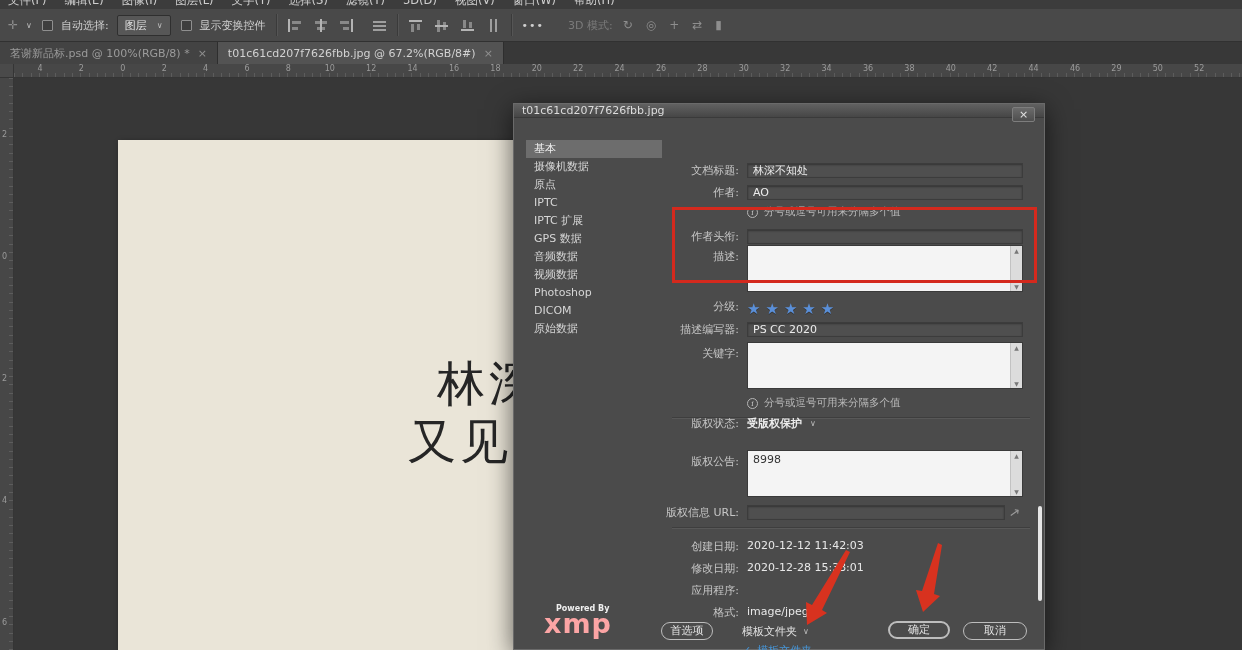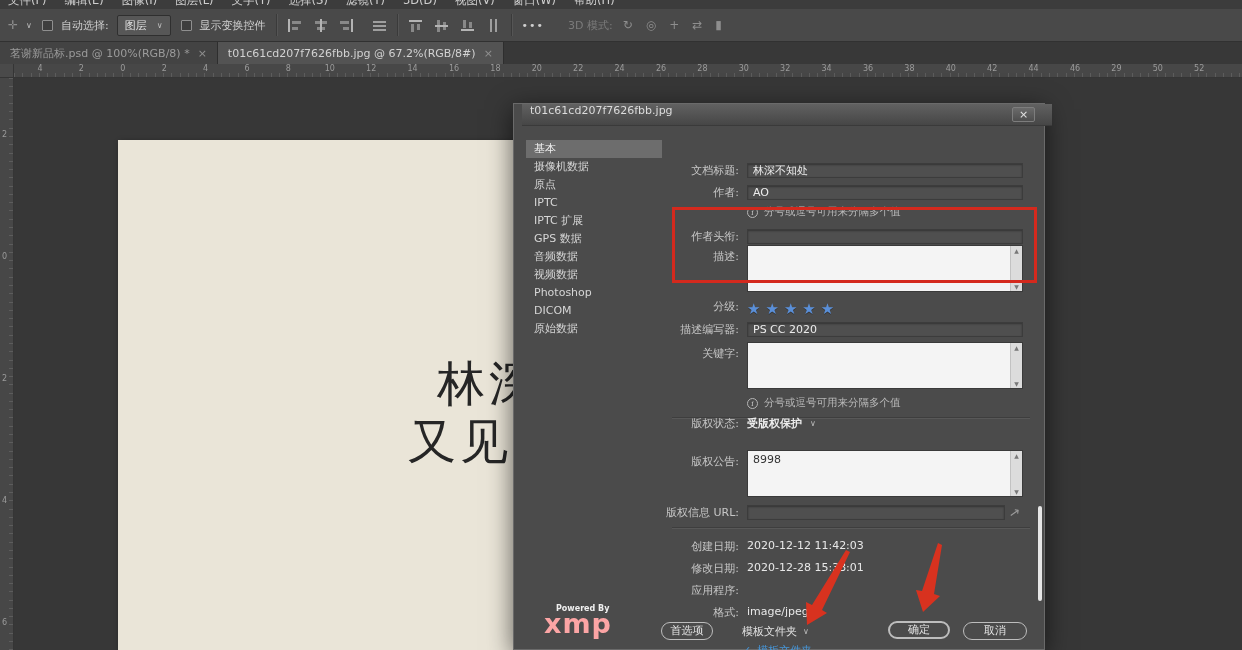--- a/index.html
+++ b/index.html
@@ -70,23 +70,23 @@
     background-size:4px 100%;background-position:100% 0;background-repeat:repeat-y;}
   .vruler .rlabel{position:absolute;left:2px;font-size:8px;color:#9b9b9b;}
   .pasteboard{position:absolute;left:14px;top:78px;width:1228px;height:572px;background:#373737;}
   .canvas{position:absolute;left:118px;top:140px;width:770px;height:510px;background:#eae5d8;
     box-shadow:2px 2px 6px rgba(0,0,0,.45);}
   .canvas-text{position:absolute;color:#262626;font-size:48px;letter-spacing:4px;font-weight:500;z-index:1;}
 
   
   .dialog{position:absolute;left:513px;top:103px;width:532px;height:547px;background:#4b4b4b;
     border:1px solid #6a6a6a;box-shadow:0 6px 24px rgba(0,0,0,.6);z-index:10;}
-  .dlg-title{position:absolute;left:0;top:0;width:100%;height:22px;
+  .dlg-title{position:absolute;left:0;top:0;width:100%;height:14px;
     background:linear-gradient(#616161,#464646);border-bottom:1px solid #3a3a3a;
-    display:flex;align-items:flex-start;padding:0 8px;color:#dcdcdc;font-size:11px;margin-left:8px;}
+    display:flex;align-items:center;padding:0 8px;color:#dcdcdc;font-size:11px;}
   .dlg-close{position:absolute;right:9px;top:3px;width:23px;height:15px;background:linear-gradient(#6b6b6b,#4e4e4e);
     border:1px solid #7d7d7d;border-radius:2px;color:#e3e3e3;font-size:11px;line-height:13px;text-align:center;}
   .dlg-side{position:absolute;left:12px;top:36px;width:136px;}
   .side-item{height:18px;line-height:18px;font-size:11px;color:#d6d6d6;padding-left:8px;white-space:nowrap;}
   .side-item.selected{background:#6d6d6d;color:#f0f0f0;}
   .dlg-form{position:absolute;left:148px;top:22px;right:0;bottom:0;}
   .frow{position:absolute;left:0;width:100%;display:flex;align-items:flex-start;}
   .flabel{width:85px;text-align:right;padding-right:8px;font-size:11px;color:#c6c6c6;flex:none;white-space:nowrap;}
   .fvalue{font-size:11px;color:#e8e8e8;white-space:nowrap;}
   .tinput{height:15px;background:#4f4f4f;border:1px solid #3c3c3c;box-shadow:inset 0 1px 2px rgba(0,0,0,.35);

